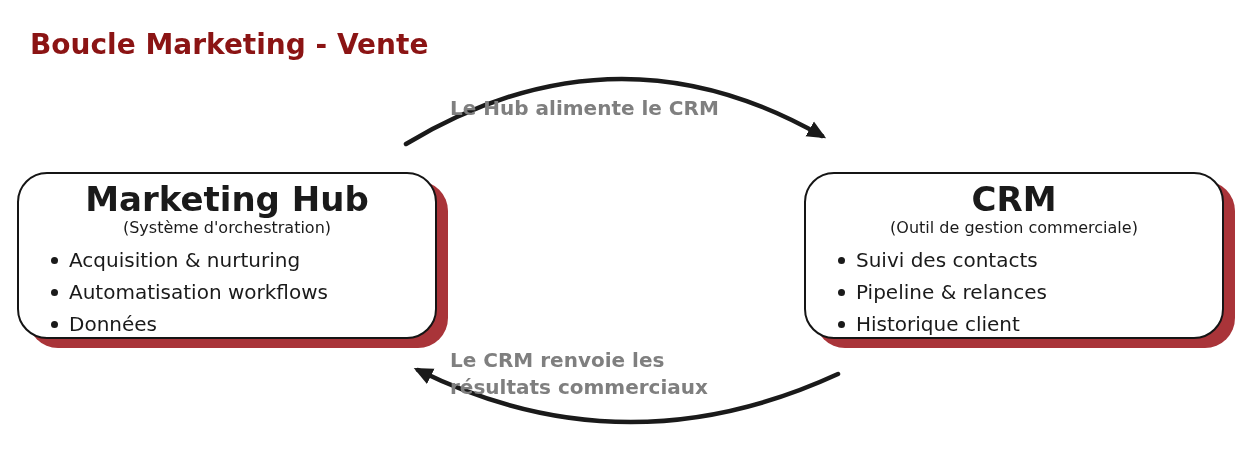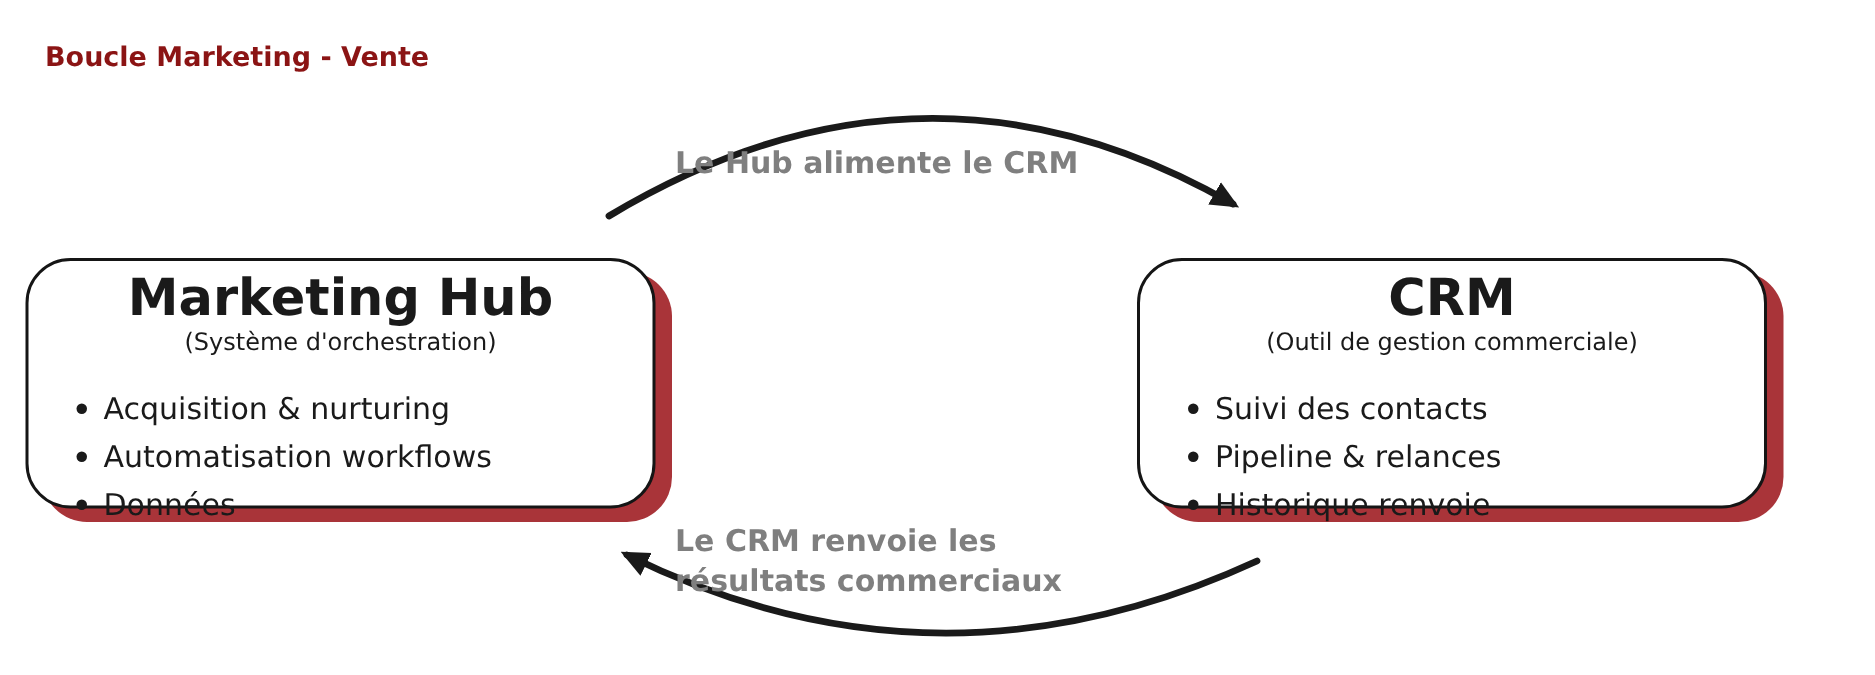--- a/index.html
+++ b/index.html
@@ -20,21 +20,21 @@
     position: relative;
     width: 1250px;
     height: 450px;
     background: var(--background);
     overflow: hidden;
   }
   .page-title {
     position: absolute;
     left: 30px;
     top: 28px;
-    font-size: 18px;
+    font-size: 28px;
     font-weight: 700;
     color: var(--heading);
     letter-spacing: 0px;
   }
   .arrow-svg {
     position: absolute;
     left: 0; top: 0;
     width: 1250px; height: 450px;
   }
   .arrow-path {
@@ -61,36 +61,36 @@
     width: 420px;
     height: 167px;
     background: var(--background);
     border: 2px solid var(--border);
     border-radius: 30px;
     box-shadow: 11px 9px 0 0 var(--shadow);
     padding: 9px 18px 0 18px;
     color: var(--text);
   }
   .node-box.left { left: 17px; }
-  .node-box.right { left: 758px; }
+  .node-box.right { left: 804px; }
   .node-title {
     text-align: center;
     font-size: 34px;
     font-weight: 700;
     line-height: 32px;
     color: var(--text);
   }
   .node-subtitle {
     text-align: center;
     font-size: 16px;
     line-height: 25px;
     color: var(--text);
   }
   .node-list {
-    margin-top: 16px;
+    margin-top: 4px;
     list-style: none;
   }
   .node-list li {
     position: relative;
     padding-left: 32px;
     font-size: 20px;
     line-height: 32px;
     color: var(--text);
   }
   .node-list li::before {
@@ -139,17 +139,17 @@
       <li>Données</li>
     </ul>
   </div>
 
   <div class="node-box right">
     <div class="node-title">CRM</div>
     <div class="node-subtitle">(Outil de gestion commerciale)</div>
     <ul class="node-list">
       <li>Suivi des contacts</li>
       <li>Pipeline &amp; relances</li>
-      <li>Historique renvoie</li>
+      <li>Historique client</li>
     </ul>
   </div>
 
 </div>
 
 </body></html>

